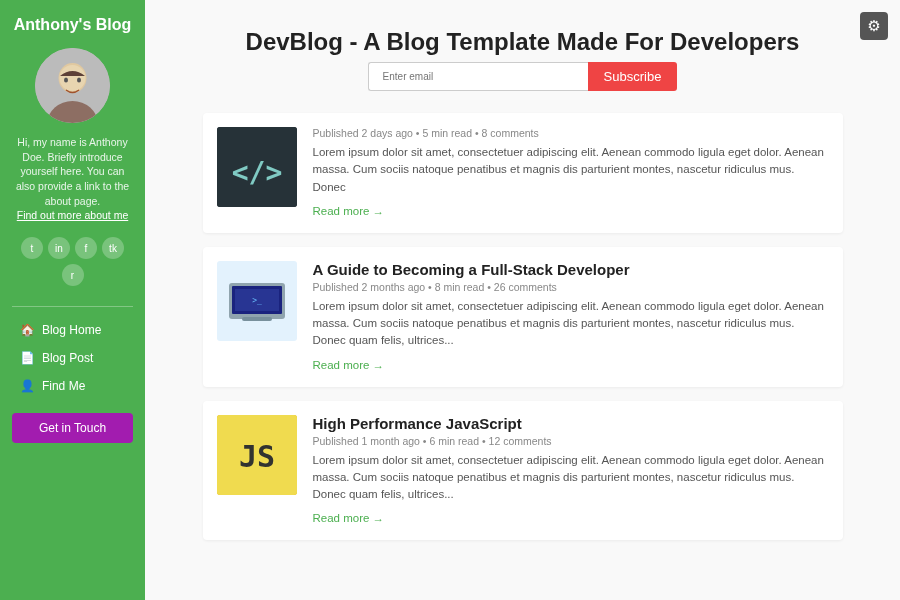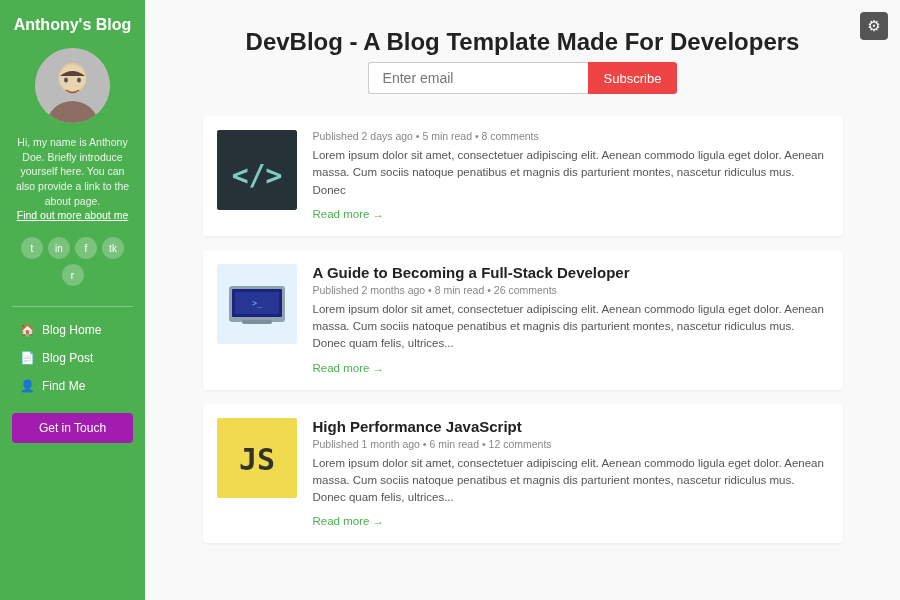--- a/index.html
+++ b/index.html
@@ -127,21 +127,21 @@
     }
     .subscribe-form {
       display: flex;
       justify-content: center;
       gap: 0;
     }
     .subscribe-input {
       border: 1px solid #ccc;
       border-right: none;
       padding: 7px 14px;
-      font-size: 14px;
+      font-size: 10px;
       width: 220px;
       outline: none;
       border-radius: 3px 0 0 3px;
     }
     .subscribe-btn {
       background: #ef4444;
       color: white;
       border: none;
       padding: 7px 16px;
       font-size: 13px;

